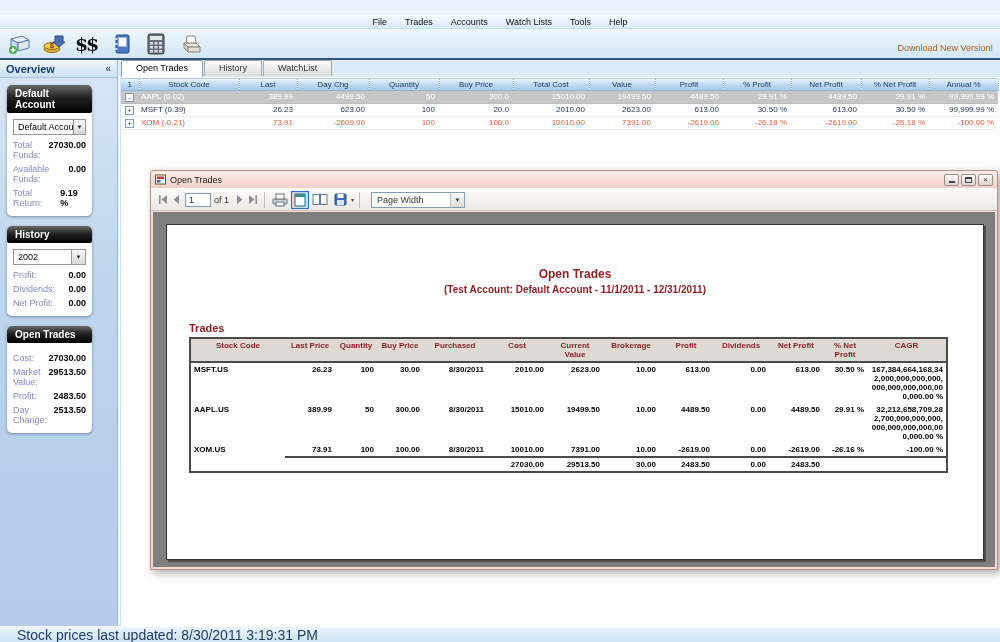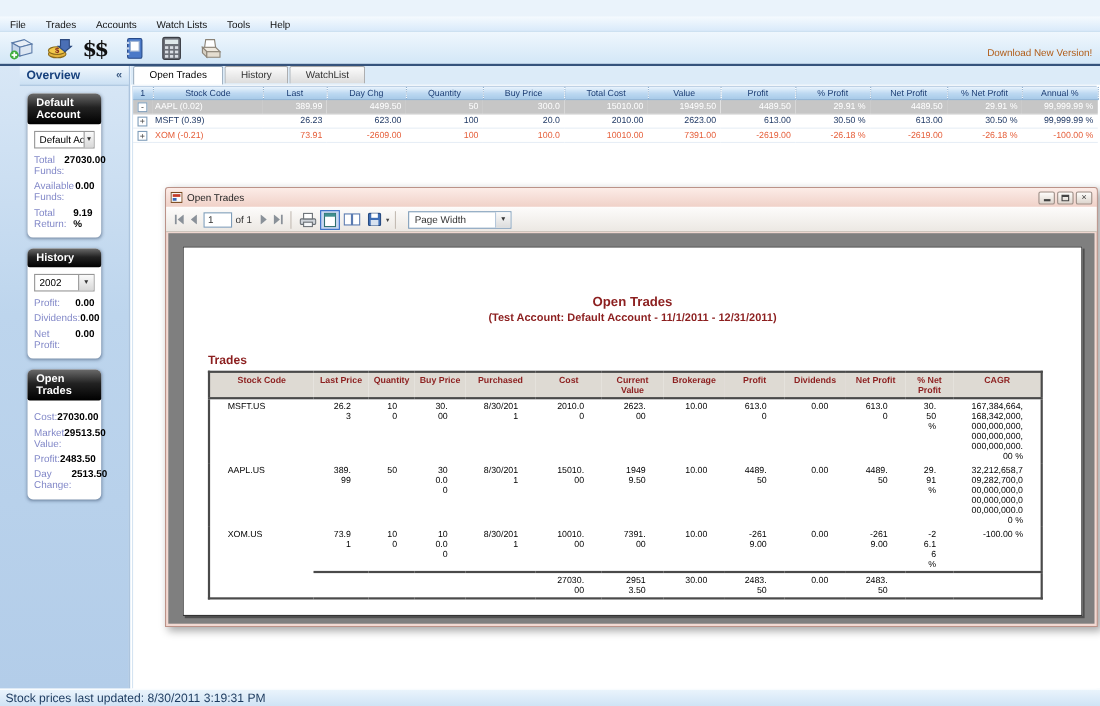--- a/index.html
+++ b/index.html
@@ -12,32 +12,32 @@
     background:
       radial-gradient(circle at 640px 8px, #f0c387 0 10px, rgba(0,0,0,0) 11px),
       radial-gradient(circle at 880px 4px, #e8b470 0 12px, rgba(0,0,0,0) 13px),
       linear-gradient(#e3b375, #cd9450);
     display:flex; align-items:center; padding-left:3px; font-size:9px; color:#1d1205;
     border-bottom:1px solid #b07c3c; }
   .titlebar .app-icon { width:10px; height:10px; margin-right:4px; }
   
   .menubar { position:absolute; left:0; top:15px; width:1000px; height:14px;
     background:linear-gradient(#f5fafe,#d9eafa); border-bottom:1px solid #c6dcef;
-    display:flex; align-items:center; font-size:9px; color:#111; }
+    display:flex; align-items:center; font-size:9px; color:#111;justify-content:center; }
   .menu-item { padding:0 9px; height:100%; display:flex; align-items:center; cursor:default; }
   
   .toolbar { position:absolute; left:0; top:29px; width:1000px; height:31px;
     background:linear-gradient(#eff7fd,#d3e7f7); border-bottom:2px solid #35537c;
     display:flex; align-items:center; padding-left:5px; }
   .tb-icon { width:30px; height:25px; margin-right:4px; display:flex; align-items:center; justify-content:center; }
   .download-link { position:absolute; right:7px; top:14px; font-size:9px; color:#b05c18; }
 
   
   .sidebar { position:absolute; left:0; top:60px; width:118px; height:566px;
-    background:linear-gradient(180deg,#d8e7f6,#bdd5ed 40%, #b3cde9); border-right:1px solid #9db9d6;padding-left:18px; }
+    background:linear-gradient(180deg,#d8e7f6,#bdd5ed 40%, #b3cde9); border-right:1px solid #9db9d6; }
   .sb-header { height:18px; background:linear-gradient(#f0f7fd,#cbe0f3); border-bottom:1px solid #aac4de;
     display:flex; align-items:center; justify-content:space-between; padding:0 6px;
     font-size:11px; font-weight:bold; color:#16407c; }
   .sb-collapse { font-size:10px; color:#3c5a82; font-weight:bold; }
   .panel { margin:7px 25px 10px 7px; background:#fff; border-radius:5px; box-shadow:0 1px 3px rgba(20,40,70,.45); }
   .panel-header { background:linear-gradient(#6a6a6a,#222 45%,#000); color:#fff; font-size:10px; font-weight:bold;
     padding:3px 8px; border-radius:5px 5px 2px 2px; }
   .panel-body { padding:6px; }
   .combo { height:16px; border:1px solid #969696; background:#fff; font-size:9px; color:#000;
     display:flex; align-items:center; justify-content:space-between; margin-bottom:5px; }
@@ -95,30 +95,30 @@
   .rw-preview { position:absolute; left:2px; right:2px; top:41px; bottom:2px; background:#7f7f7f; overflow:hidden; }
   .page { position:absolute; left:13px; top:12px; width:818px; height:336px; background:#fff;
     border:1px solid #333; box-shadow:2px 2px 0 #4f4f4f; }
   .r-title { margin-top:42px; text-align:center; color:#8c1f1f; font-weight:bold; font-size:12px; }
   .r-sub { margin-top:3px; text-align:center; color:#8c1f1f; font-weight:bold; font-size:10px; }
   .r-section { margin:27px 0 3px 22px; color:#8c1f1f; font-weight:bold; font-size:11px; }
   table.r-table { margin-left:22px; width:757px; border-collapse:collapse; table-layout:fixed;
     border:2px solid #4a4a4a; font-size:8px; }
   .r-table th { background:#dedad3; color:#8c1f1f; font-weight:bold; text-align:center;
     border-bottom:2px solid #4a4a4a; padding:2px 3px; vertical-align:top; }
-  .r-table td { padding:2px 16px; vertical-align:top; color:#000; text-align:right; word-break:break-all; }
+  .r-table td { padding:2px 3px; vertical-align:top; color:#000; text-align:right; word-break:break-all;font-weight:bold; }
   .r-table td.lft { text-align:left; word-break:normal; }
   .r-table tr.spacer td { height:38px; }
   .r-table tr.totals td { border-top:2px solid #4a4a4a; }
   .r-table tr.totals td:first-child { border-top:none; }
 
   
   .statusbar { position:absolute; left:0; bottom:0; width:1000px; height:16px;
-    background:linear-gradient(#eaf4fc,#cfe3f5); border-top:1px solid #fff; font-size:11px; color:#1c3a5e;
-    display:flex; align-items:center; padding-left:5px; }
+    background:linear-gradient(#eaf4fc,#cfe3f5); border-top:1px solid #fff; font-size:14px; color:#1c3a5e;
+    display:flex; align-items:center; padding-left:17px; }
 </style>
 </head>
 <body>
 
 <div id="app">
 
 
   <div class="menubar">
     <span class="menu-item">File</span>
     <span class="menu-item">Trades</span>

